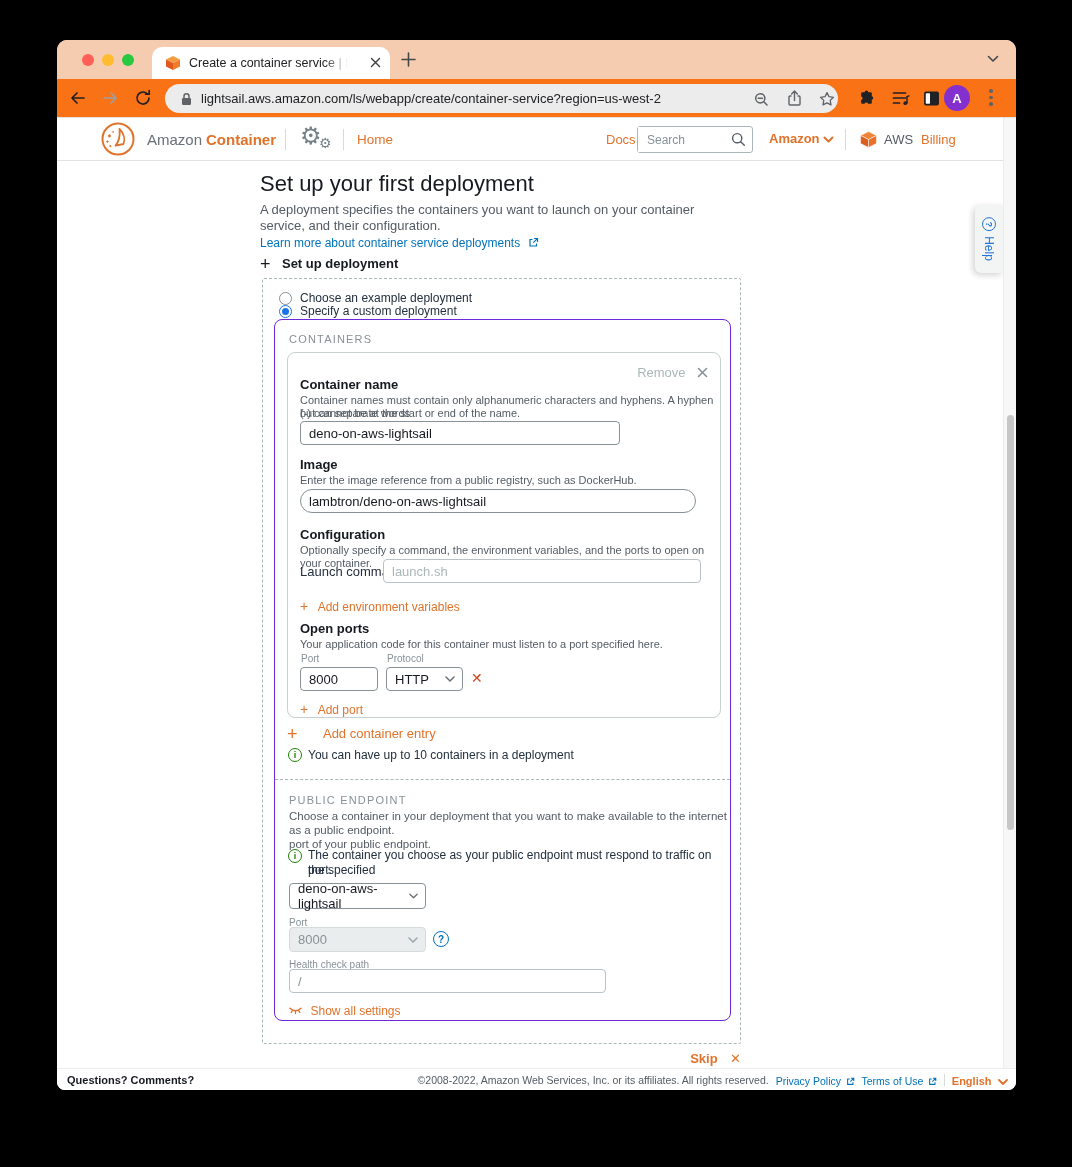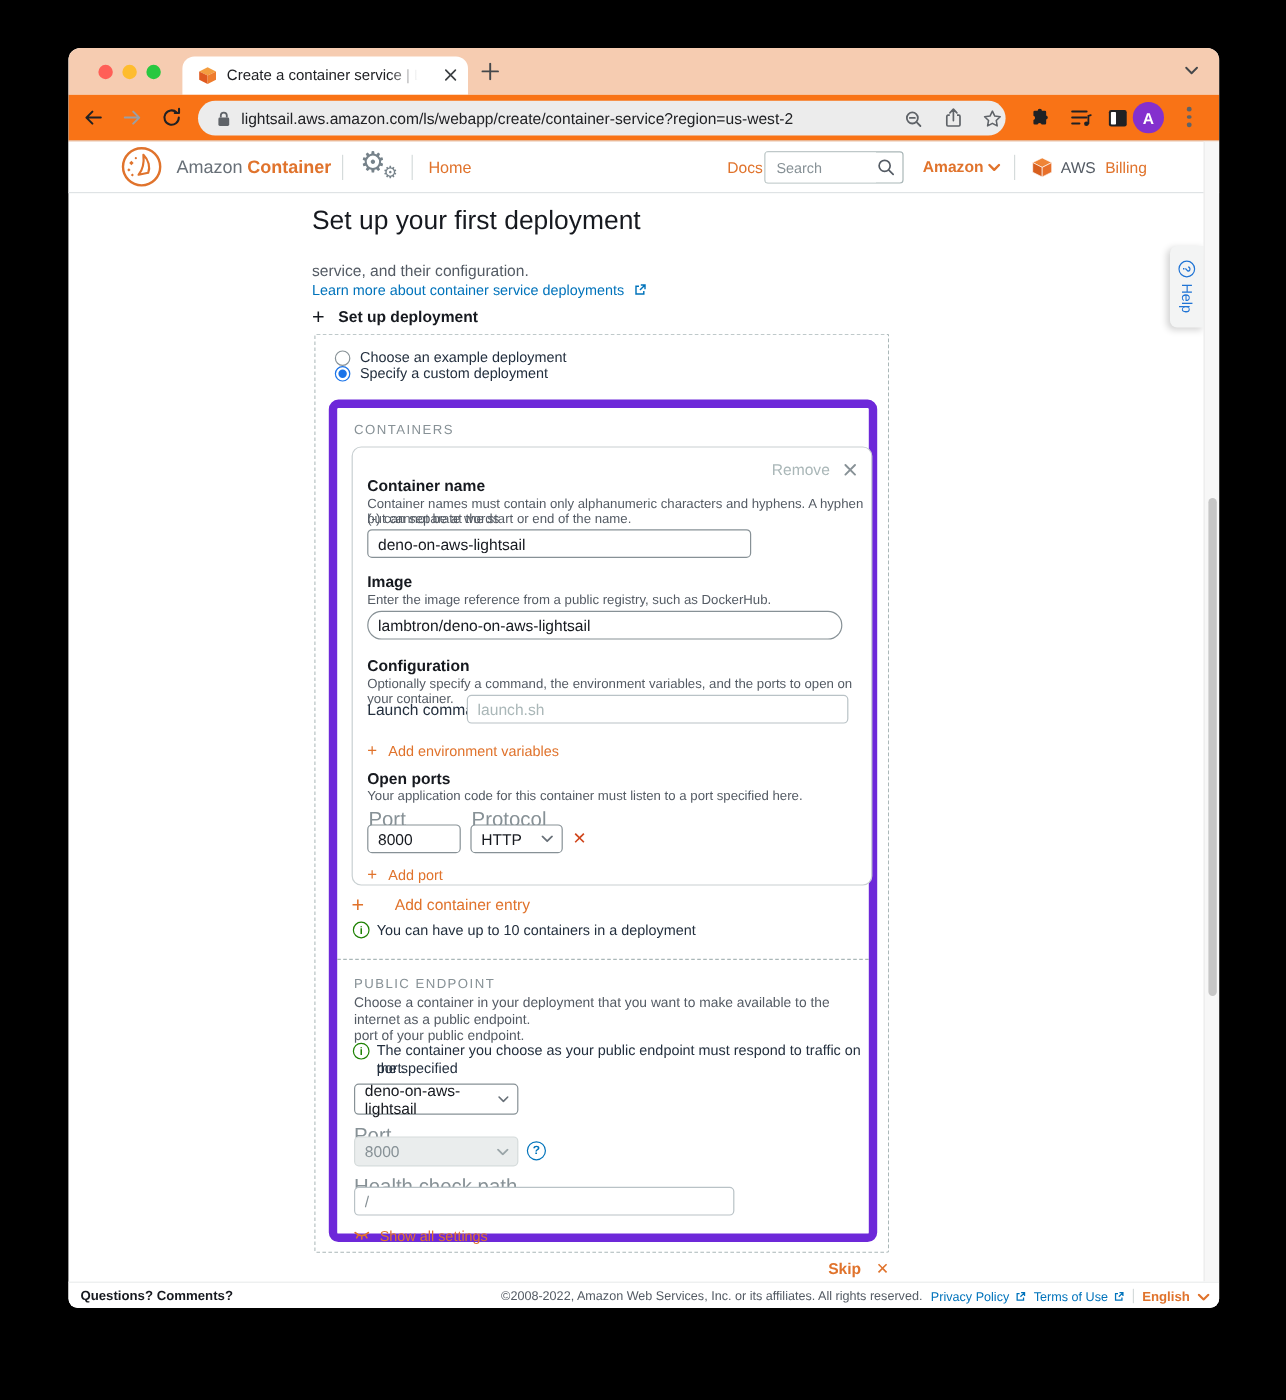--- a/index.html
+++ b/index.html
@@ -26,25 +26,25 @@
   .gear{color:#76828a;line-height:1}
   .searchbox{position:absolute;left:580px;top:8px;width:116px;height:27px;border:1px solid #aab7b8;border-radius:3px;background:#fff}
   .searchbox input{position:absolute;left:0;top:0;width:92px;height:25px;border:0;outline:none;padding:0 0 0 9px;font:12px "Liberation Sans",sans-serif;color:#232f3e}
   .searchbox input::placeholder{color:#879196}
   
   .pagetitle{font-size:22px;color:#16191f;font-weight:400}
   .sub{font-size:13px;color:#545b64;line-height:16px}
   .bluelink{font-size:12px;color:#0073bb}
   .blabel{font-size:13px;font-weight:700;color:#16191f}
   .help{font-size:11px;color:#545b64;line-height:13px}
-  .tlabel{font-size:17px;color:#879196}
+  .tlabel{font-size:10px;color:#879196}
   .seclabel{font-size:11px;color:#879196;letter-spacing:1.2px}
   .olink{font-size:12px;color:#e0732c}
   .dashedbox{position:absolute;left:205px;top:238px;width:479px;height:766px;border:1px dashed #aab7b8;border-radius:2px}
-  .card{position:absolute;left:11px;top:54px;width:457px;height:702px;border:7px solid #6d28d9;border-radius:8px;background:#fff}
+  .card{position:absolute;left:11px;top:40px;width:457px;height:702px;border:1px solid #6d28d9;border-radius:8px;background:#fff}
   .entry{position:absolute;left:12px;top:32px;width:434px;height:366px;border:1px solid #c9d0d2;border-radius:8px;background:#fff}
   .inp{position:absolute;border:1px solid #879196;border-radius:4px;font:13px "Liberation Sans",sans-serif;color:#16191f;padding:0 8px;outline:none;background:#fff}
   .inp::placeholder{color:#aab7b8}
   .inp.lite{border-color:#b9c2c6}
   .sel{position:absolute;display:flex;align-items:center;justify-content:space-between;padding:0 7px 0 8px;border:1px solid #879196;border-radius:4px;background:#fff;font-size:13px;color:#16191f}
   .sel.dis{background:#eaeded;border-color:#d5dbdb;color:#879196}
   .radio{position:absolute;width:13px;height:13px;border-radius:50%;background:#fff}
   .radio.off{border:1px solid #879196}
   .radio.on{border:1px solid #1a73e8;display:flex;align-items:center;justify-content:center}
   .radio.on i{width:7px;height:7px;border-radius:50%;background:#1a73e8}
@@ -180,20 +180,21 @@
     <svg class="abs" style="left:802px;top:12px" width="19" height="19" viewBox="0 0 18 18">
       <polygon points="9,1.5 16.5,5.2 9,9 1.5,5.2" fill="#ef8436" stroke="#fff" stroke-width="0.5"></polygon>
       <polygon points="1.5,5.2 9,9 9,16.5 1.5,12.8" fill="#d85f1e" stroke="#fff" stroke-width="0.5"></polygon>
       <polygon points="16.5,5.2 9,9 9,16.5 16.5,12.8" fill="#e8702a" stroke="#fff" stroke-width="0.5"></polygon>
     </svg>
     <span class="abs" style="left:827px;top:14px;font-size:13px;color:#545b64">AWS</span>
     <span class="abs orange" style="left:864px;top:14px;font-size:13px">Billing</span>
   </div>
 
   <div class="pagetitle abs" style="left:203px;top:131px">Set up your first deployment</div>
+  <div class="sub abs" style="left:203px;top:162px">A deployment specifies the containers you want to launch on your container</div>
   <div class="sub abs" style="left:203px;top:178px">service, and their configuration.</div>
   <div class="abs" style="left:203px;top:193px">
     <span class="bluelink">Learn more about container service deployments</span>
     <svg style="margin-left:3px;vertical-align:-1px" width="11" height="11" viewBox="0 0 11 11">
       <path d="M4.5 2.5H2v6.5h6.5V6.5" stroke="#0073bb" stroke-width="1.2" fill="none"></path>
       <path d="M6 1.5h3.5V5 M9.3 1.7 5.3 5.7" stroke="#0073bb" stroke-width="1.2" fill="none"></path>
     </svg>
   </div>
 
   <div class="abs" style="left:203px;top:214px">

